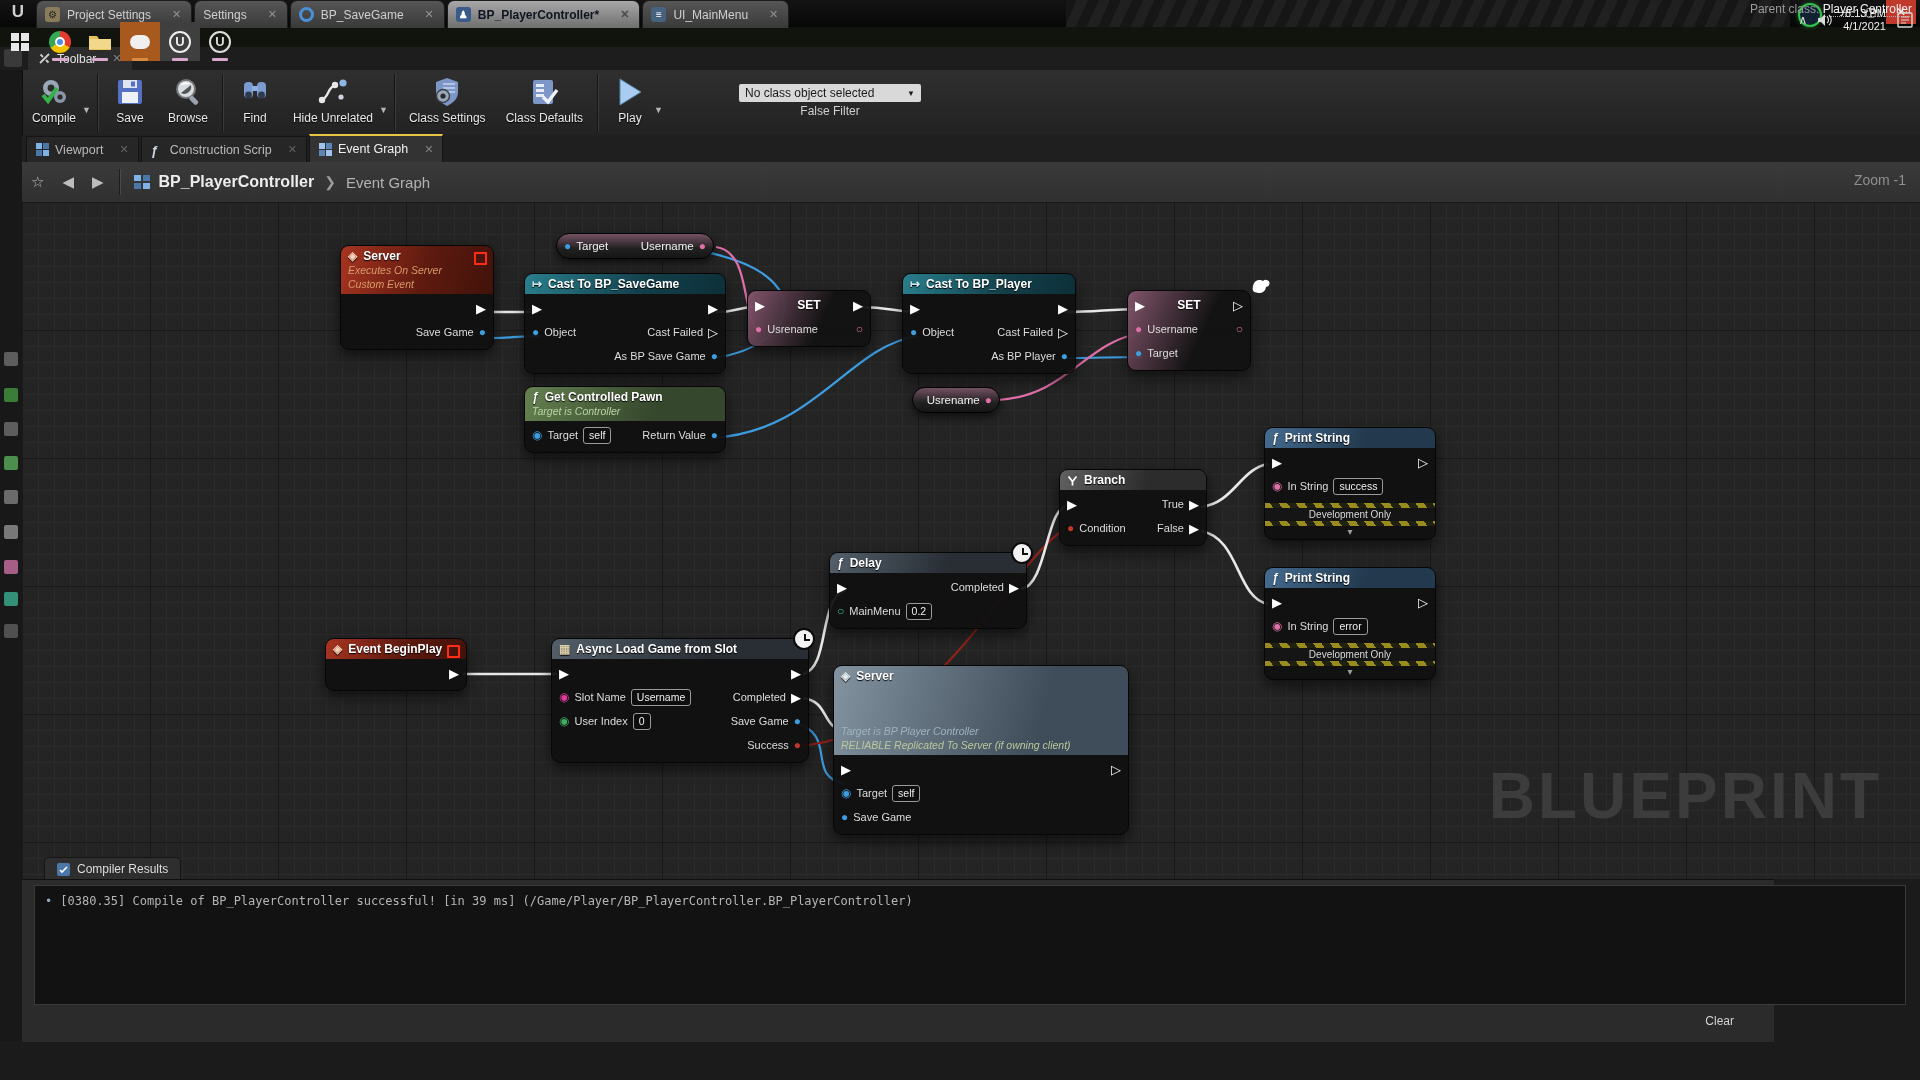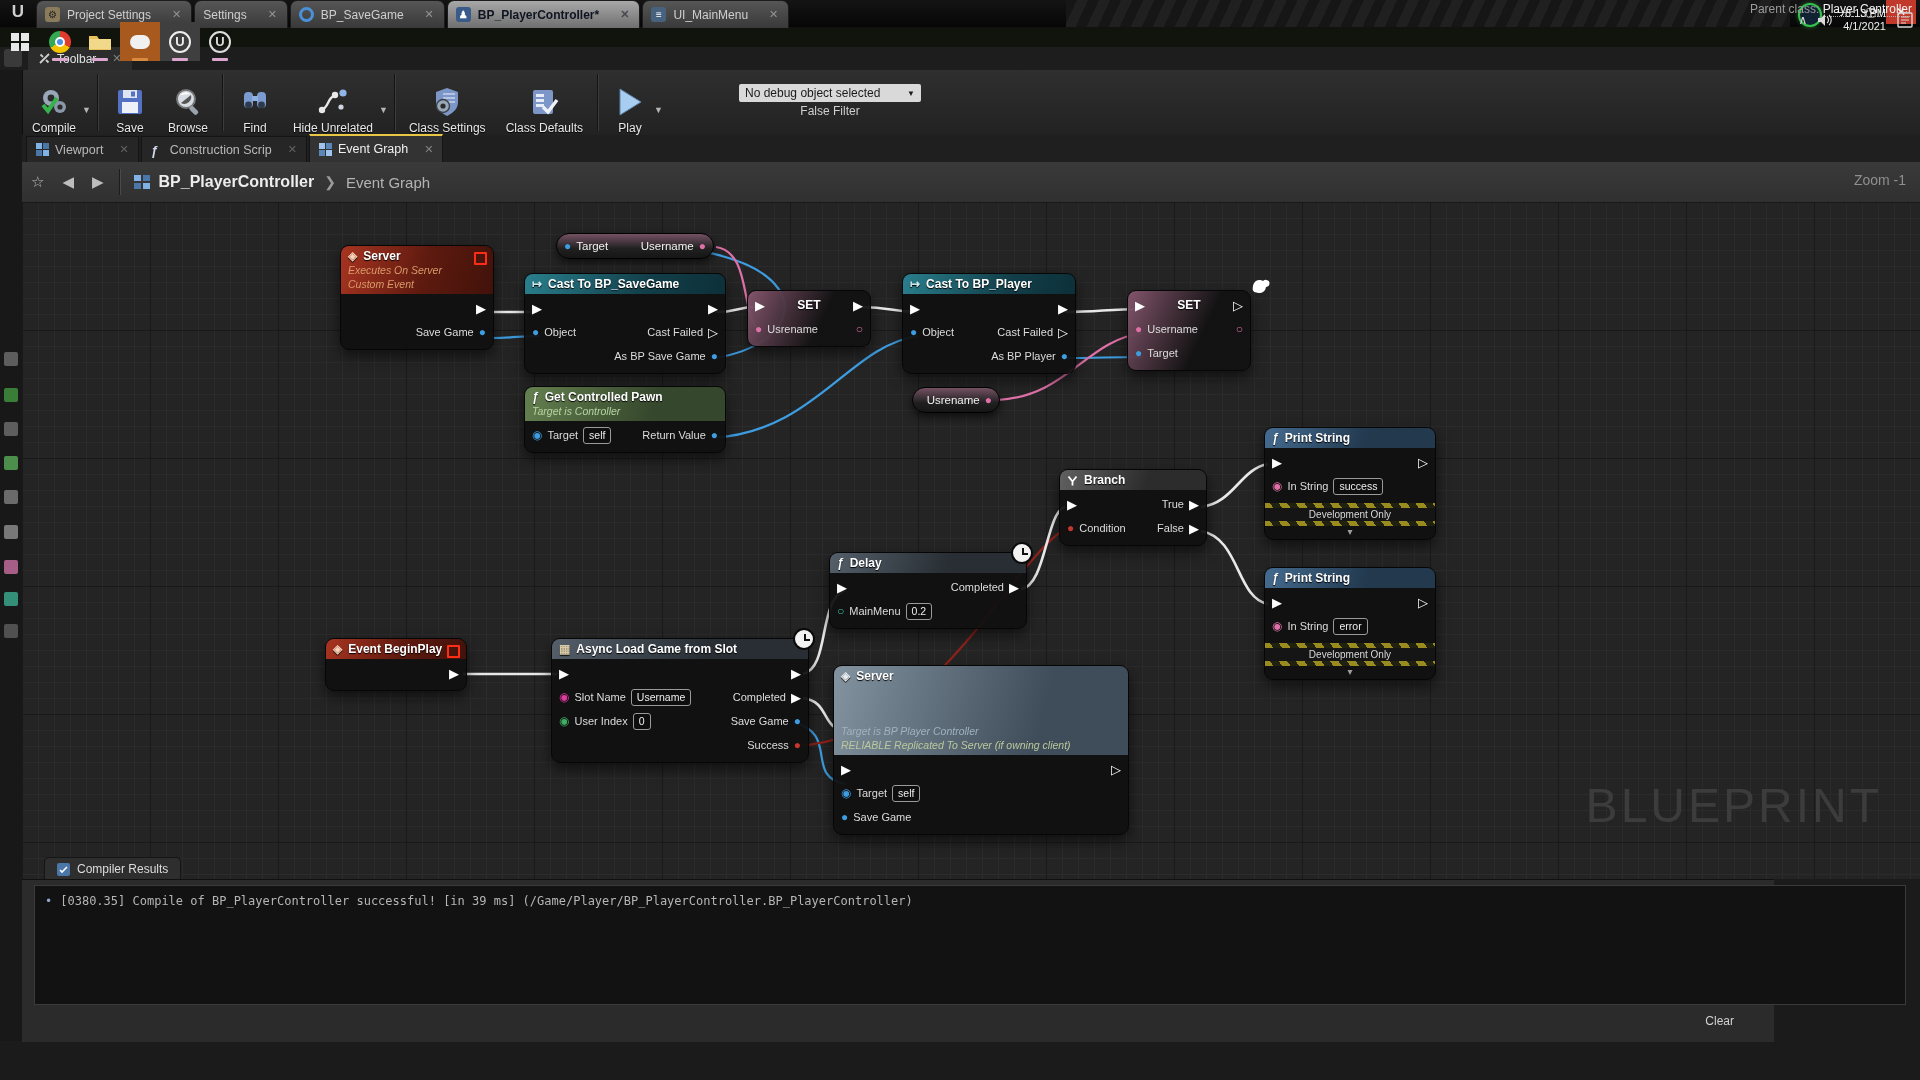--- a/index.html
+++ b/index.html
@@ -28,21 +28,21 @@
   #parentclass b{color:#f2f2f2;font-weight:normal;border-bottom:1px dotted #aaa;}
   
   #tbtabrow{left:0;top:47px;width:1920px;height:23px;background:#1d1d1d;}
   #tbtab{left:28px;top:0;height:23px;display:flex;align-items:center;gap:6px;background:#2c2c2c;padding:0 10px;
          border-radius:5px 5px 0 0;font-size:12px;color:#e2e2e2;}
   #tbtab .tclose{opacity:.45;margin-left:10px;font-size:11px;}
   #rail-person{left:4px;top:49px;width:18px;height:18px;background:#3a3a3a;border-radius:3px;}
   
   #toolbar{left:22px;top:70px;width:1898px;height:65px;background:linear-gradient(#2f2f2f,#222);border-bottom:1px solid #101010;}
   #toolbar-buttons{position:absolute;left:0;top:0;height:65px;display:flex;align-items:stretch;}
-  .tbtn{display:flex;flex-direction:column;align-items:center;justify-content:flex-end;padding:5px 10px 0 10px;gap:2px;}
+  .tbtn{display:flex;flex-direction:column;align-items:center;justify-content:flex-start;padding:5px 10px 0 10px;gap:2px;}
   .tbtn .big{width:36px;height:34px;display:flex;align-items:center;justify-content:center;}
   .tbtn .lbl{font-size:12px;color:#e8e8e8;text-shadow:0 1px 1px #000;}
   .tsep{width:1px;background:#141414;margin:4px 4px;box-shadow:1px 0 0 #3c3c3c;}
   .caret{color:#b5b5b5;font-size:9px;align-self:center;margin:14px 2px 0 -4px;}
   #debuggroup{position:absolute;left:708px;top:0;width:200px;text-align:center;}
   #debugdrop{margin:14px auto 2px auto;width:170px;background:#d9d9d9;color:#1a1a1a;font-size:12px;border-radius:2px;
              padding:2px 6px;display:flex;justify-content:space-between;align-items:center;}
   #debugfilterlbl{font-size:12px;color:#cfcfcf;}
   
   #leftrail{left:0;top:70px;width:22px;height:971px;background:#181818;border-right:1px solid #0d0d0d;}
@@ -60,21 +60,21 @@
   .ghsep{width:1px;height:26px;background:#1d1d1d;margin:0 6px;box-shadow:1px 0 0 #4a4a4a;}
   #crumb-root{font-size:16px;font-weight:bold;color:#ededed;margin:0 6px 0 8px;}
   #crumb-sep{color:#9a9a9a;font-size:14px;margin:0 4px;}
   #crumb-cur{font-size:15px;color:#b3b3b3;margin-left:6px;}
   #zoomlbl{position:absolute;right:14px;top:10px;font-size:14px;color:#8f8f8f;}
   
   #graph{left:22px;top:202px;width:1898px;height:677px;overflow:hidden;background-color:#242424;
      background-image:linear-gradient(#191919 1px,transparent 1px),linear-gradient(90deg,#191919 1px,transparent 1px),
                       linear-gradient(#2b2b2b 1px,transparent 1px),linear-gradient(90deg,#2b2b2b 1px,transparent 1px);
      background-size:128px 128px,128px 128px,16px 16px,16px 16px;}
-  #watermark{position:absolute;right:38px;bottom:46px;font-size:48px;font-weight:normal;color:#3c3c3c;letter-spacing:3px;}
+  #watermark{position:absolute;right:38px;bottom:46px;font-size:64px;font-weight:bold;color:#3c3c3c;letter-spacing:3px;}
   
   .node{position:absolute;background:rgba(16,16,16,.94);border:1px solid #060606;border-radius:9px;
         box-shadow:0 6px 14px rgba(0,0,0,.55);font-size:11px;color:#dcdcdc;}
   .nhead{border-radius:8px 8px 0 0;padding:3px 8px 3px 7px;position:relative;}
   .ntitle{display:flex;align-items:center;gap:6px;font-size:12px;font-weight:bold;color:#fff;text-shadow:0 1px 1px #000;}
   .nsub{font-style:italic;font-size:10.5px;line-height:14px;}
   .h-red{background:linear-gradient(105deg,#a83421,#5e1a0f 55%,#41120a);}
   .h-teal{background:linear-gradient(105deg,#2a7f8d,#123f4a 60%,#0d3039);}
   .h-green{background:linear-gradient(105deg,#64804f,#35472c 65%);}
   .h-steel{background:linear-gradient(105deg,#446b90,#22394e 60%);}
@@ -284,21 +284,21 @@
             <svg width="30" height="32" viewBox="0 0 30 32">
               <path d="M5 3l21 13L5 29z" fill="#a8cdf0" stroke="#5a83aa" stroke-width="1"></path>
             </svg>
           </div>
           <div class="lbl">Play</div>
         </div>
         <div class="caret">▼</div>
       </div>
     <div id="debuggroup">
       <div id="debugdrop">
-        <span>No debug object selected</span>
+        <span>No class object selected</span>
         <span style="font-size:8px">▼</span>
       </div>
       <div id="debugfilterlbl">False Filter</div>
     </div>
   </div>
 
   <div id="leftrail" class="abs">
       <div class="railicon" style="top: 282px; background: rgb(106, 106, 106);"></div>
       <div class="railicon" style="top: 318px; background: rgb(63, 143, 63);"></div>
       <div class="railicon" style="top: 352px; background: rgb(106, 106, 106);"></div>

